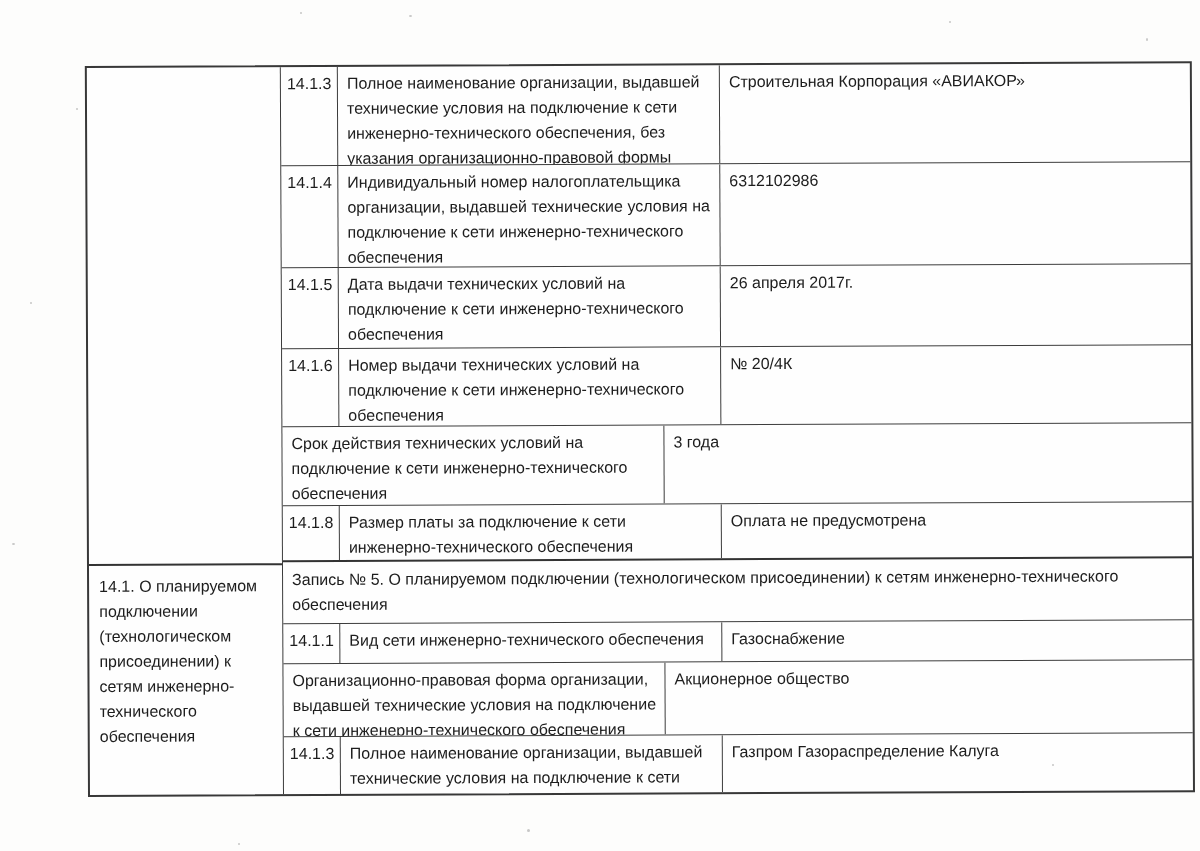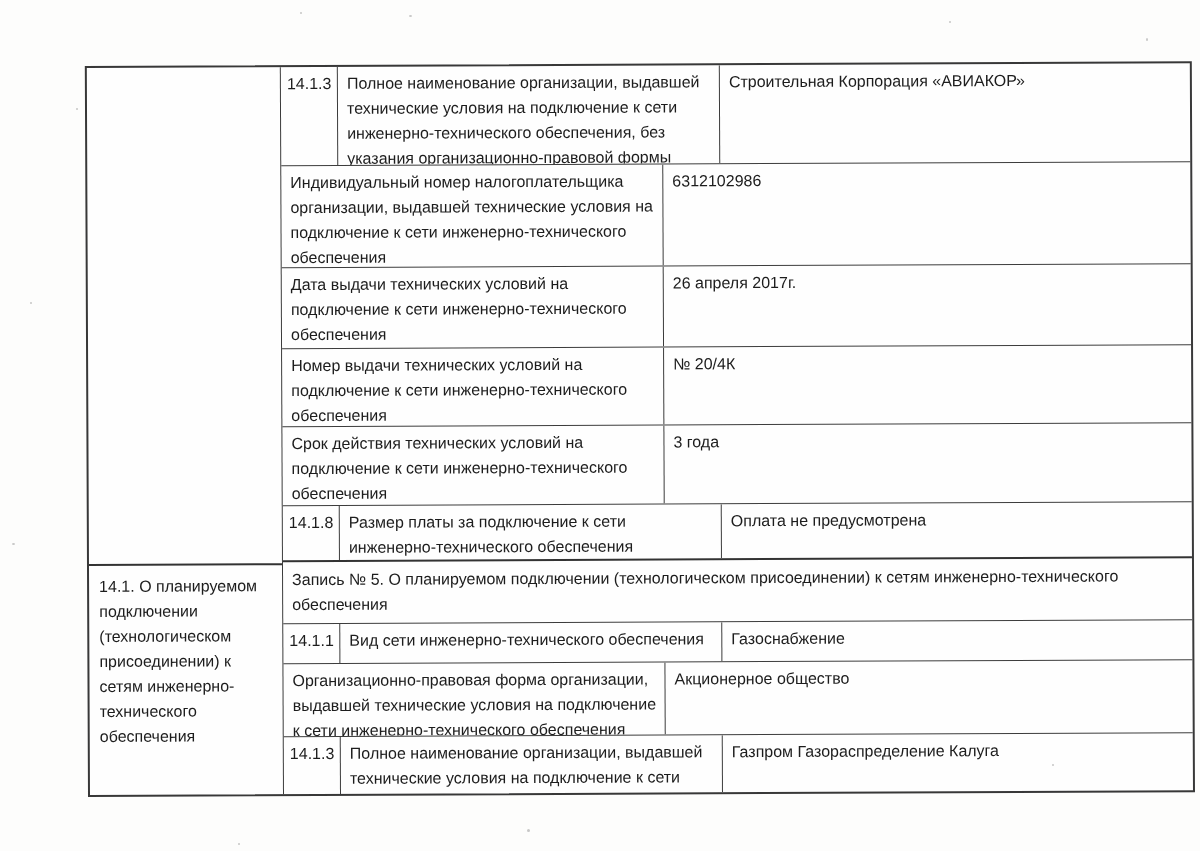--- a/index.html
+++ b/index.html
@@ -79,28 +79,31 @@
   </div>
 
   <div class="content-col">
 
     <div class="row r-0">
       <div class="cell num">14.1.3</div>
       <div class="cell desc">Полное наименование организации, выдавшей технические условия на подключение к сети инженерно-технического обеспечения, без указания организационно-правовой формы</div>
       <div class="cell val">Строительная Корпорация «АВИАКОР»</div>
     </div>
     <div class="row r-1">
+      <div class="cell num">14.1.4</div>
       <div class="cell desc">Индивидуальный номер налогоплательщика организации, выдавшей технические условия на подключение к сети инженерно-технического обеспечения</div>
       <div class="cell val">6312102986</div>
     </div>
     <div class="row r-2">
+      <div class="cell num">14.1.5</div>
       <div class="cell desc">Дата выдачи технических условий на подключение к сети инженерно-технического обеспечения</div>
       <div class="cell val">26 апреля 2017г.</div>
     </div>
     <div class="row r-3">
+      <div class="cell num">14.1.6</div>
       <div class="cell desc">Номер выдачи технических условий на подключение к сети инженерно-технического обеспечения</div>
       <div class="cell val">№ 20/4К</div>
     </div>
     <div class="row r-4">
       <div class="cell desc">Срок действия технических условий на подключение к сети инженерно-технического обеспечения</div>
       <div class="cell val">3 года</div>
     </div>
     <div class="row r-5">
       <div class="cell num">14.1.8</div>
       <div class="cell desc">Размер платы за подключение к сети инженерно-технического обеспечения</div>

